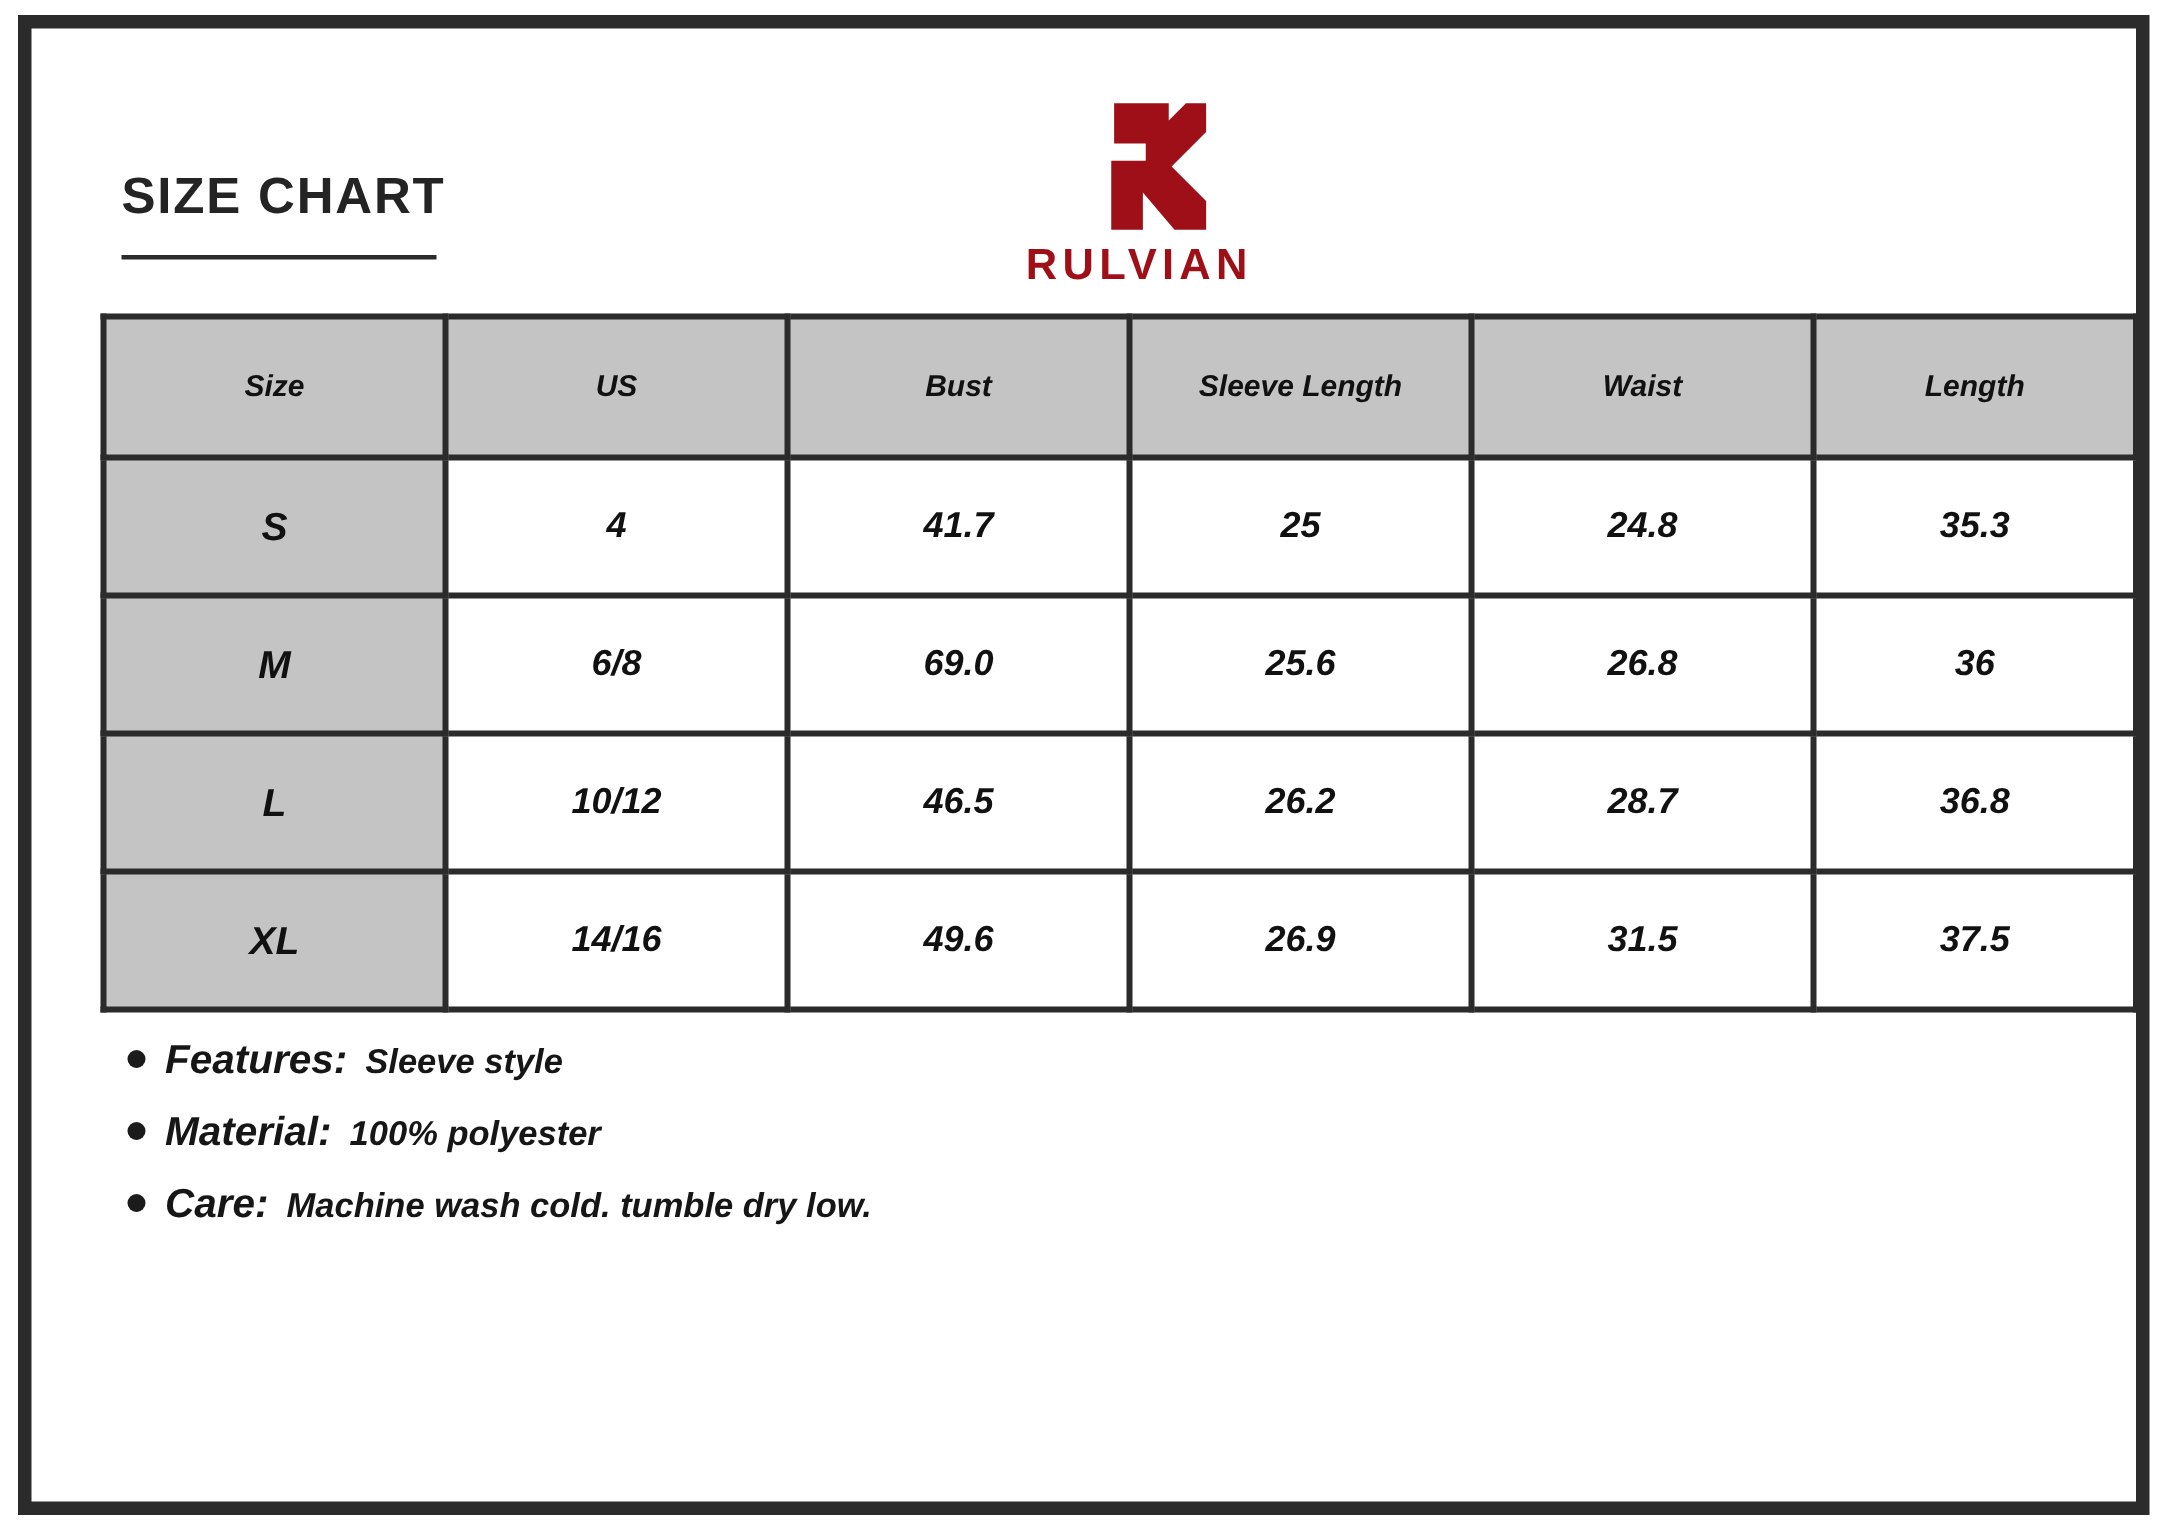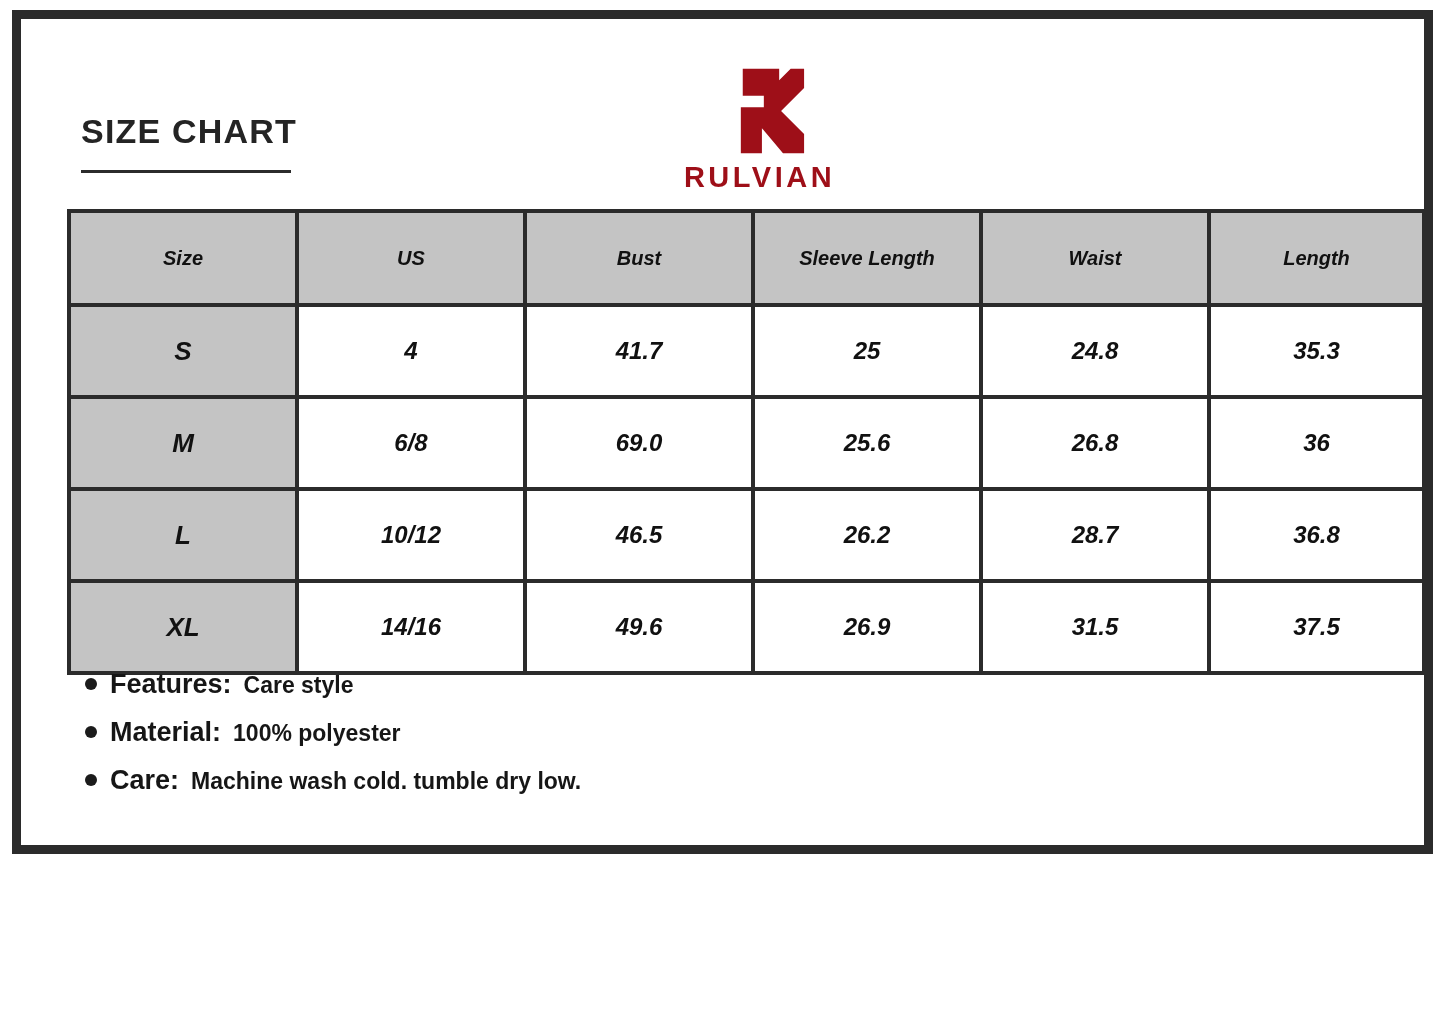--- a/index.html
+++ b/index.html
@@ -22,21 +22,21 @@
     box-sizing: border-box;
     background: #ffffff;
   }
 
   
   .outer-frame {
     position: absolute;
     left: 12px;
     top: 10px;
     width: 1421px;
-    height: 844px;
+    height: 1000px;
     box-sizing: border-box;
     border: 9px solid #2b2b2b;
     background: #ffffff;
   }
 
   .content {
     position: absolute;
     left: 46px;
     top: 40px;
     width: 1355px;
@@ -132,22 +132,23 @@
   col.c-us     { width: 228px; }
   col.c-bust   { width: 228px; }
   col.c-sleeve { width: 228px; }
   col.c-waist  { width: 228px; }
   col.c-length { width: 215px; }
 
   
   .specs {
     position: absolute;
     left: 18px;
-    top: 610px;
+    top: 632px;
     width: 1300px;
+    font-style: italic;
   }
   .spec-row {
     display: flex;
     align-items: baseline;
     margin-bottom: 17px;
   }
   .bullet {
     width: 12px;
     height: 12px;
     border-radius: 50%;
@@ -247,21 +248,21 @@
               <td>37.5</td>
             </tr>
           </tbody>
         </table>
       </div>
 
       <div class="specs">
         <div class="spec-row">
           <span class="bullet"></span>
           <span class="spec-label">Features:</span>
-          <span class="spec-value">Care style</span>
+          <span class="spec-value">Sleeve style</span>
         </div>
         <div class="spec-row">
           <span class="bullet"></span>
           <span class="spec-label">Material:</span>
           <span class="spec-value">100% polyester</span>
         </div>
         <div class="spec-row">
           <span class="bullet"></span>
           <span class="spec-label">Care:</span>
           <span class="spec-value">Machine wash cold. tumble dry low.</span>

